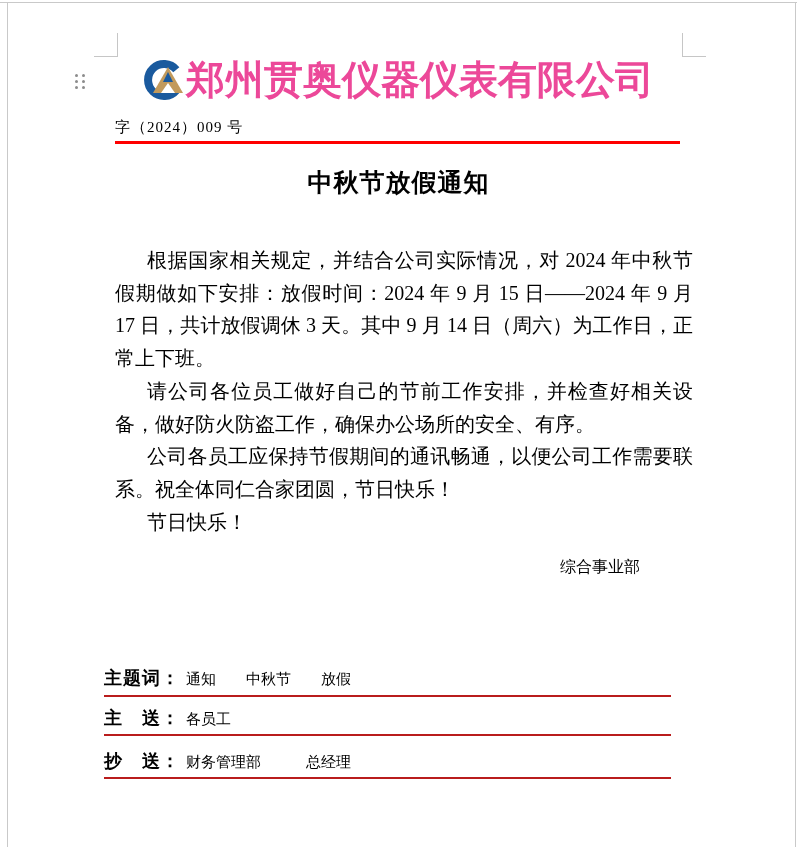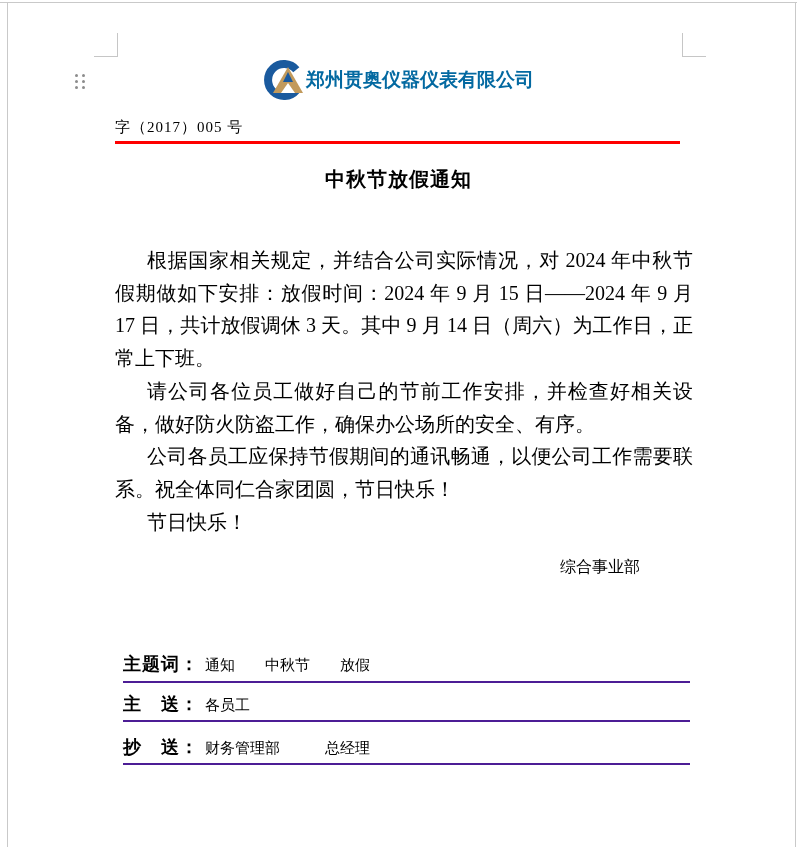--- a/index.html
+++ b/index.html
@@ -17,35 +17,35 @@
   .crop-left{left:94px;border-right:1px solid #c6c6c6;border-bottom:1px solid #c6c6c6;}
   .crop-right{left:682px;border-left:1px solid #c6c6c6;border-bottom:1px solid #c6c6c6;}
   
   .drag-handle{position:absolute;left:75px;top:74px;width:11px;height:17px;
     display:grid;grid-template-columns:3px 3px;grid-template-rows:3px 3px 3px;
     column-gap:4px;row-gap:3px;cursor:move;}
   .drag-handle i{background:#8c8c8c;border-radius:50%;}
   
   .header{position:absolute;top:56px;left:100px;width:597px;height:48px;
     display:flex;align-items:center;justify-content:center;gap:1px;}
-  .company-name{color:#0369a1;font-weight:bold;font-size:19px;letter-spacing:0px;white-space:nowrap;}
+  .company-name{color:#ec4899;font-weight:bold;font-size:39px;letter-spacing:0px;white-space:nowrap;}
   .doc-number{position:absolute;top:118px;left:115px;font-size:15px;letter-spacing:1px;}
   .red-rule{position:absolute;top:141px;left:115px;width:565px;height:3px;background:#FE0000;}
   .doc-title{position:absolute;top:166px;left:115px;width:567px;text-align:center;
-    font-size:20px;font-weight:bold;letter-spacing:1px;}
+    font-size:25px;font-weight:bold;letter-spacing:1px;}
   
   .body-text{position:absolute;top:244px;left:115px;width:578px;
     font-size:20px;line-height:32.7px;text-align:justify;}
   .body-text p{margin:0;text-indent:32px;}
   
   .signature{position:absolute;top:551px;left:115px;width:567px;
     font-size:16px;line-height:31px;text-align:right;}
   .sig-dept{padding-right:42px;}
   
-  .f-row{position:absolute;left:123px;width:567px;border-bottom:2px solid #4c1d95;}
+  .f-row{position:absolute;left:104px;width:567px;border-bottom:2px solid #b91c1c;margin-top:14px;}
   .f-row-1{top:652px;height:29px;}
   .f-row-2{top:692px;height:28px;}
   .f-row-3{top:735px;height:28px;font-family:Liberation Serif, serif;}
   .f-label{font-size:18px;font-weight:bold;letter-spacing:1px;}
   .f-value{font-size:15px;margin-left:6px;}
 </style>
 </head>
 <body>
 
 <div class="viewport">
@@ -71,21 +71,21 @@
       <svg width="42" height="42" viewBox="0 0 42 42">
         <path d="M 33.3 10.7 A 16 16 0 1 0 33.3 31.3" fill="none" stroke="#1A5A9E" stroke-width="8"></path>
         <polygon points="25,8 10,34 40,34" fill="#C29A5C"></polygon>
         <polygon points="25,24 18,34 32,34" fill="#ffffff"></polygon>
         <polygon points="25,13 20,23 30,23" fill="#1A5A9E"></polygon>
       </svg>
     </span>
     <span class="company-name">郑州贯奥仪器仪表有限公司</span>
   </div>
 
-  <div class="doc-number">字（2017）005 号</div>
+  <div class="doc-number">字（2024）009 号</div>
   <div class="red-rule"></div>
 
   <div class="doc-title">中秋节放假通知</div>
 
   <div class="body-text">
     <p>根据国家相关规定，并结合公司实际情况，对 2024 年中秋节假期做如下安排：放假时间：2024 年 9 月 15 日——2024 年 9 月 17 日，共计放假调休 3 天。其中 9 月 14 日（周六）为工作日，正常上下班。</p>
     <p>请公司各位员工做好自己的节前工作安排，并检查好相关设备，做好防火防盗工作，确保办公场所的安全、有序。</p>
     <p>公司各员工应保持节假期间的通讯畅通，以便公司工作需要联系。祝全体同仁合家团圆，节日快乐！</p>
     <p>节日快乐！</p>
   </div>

